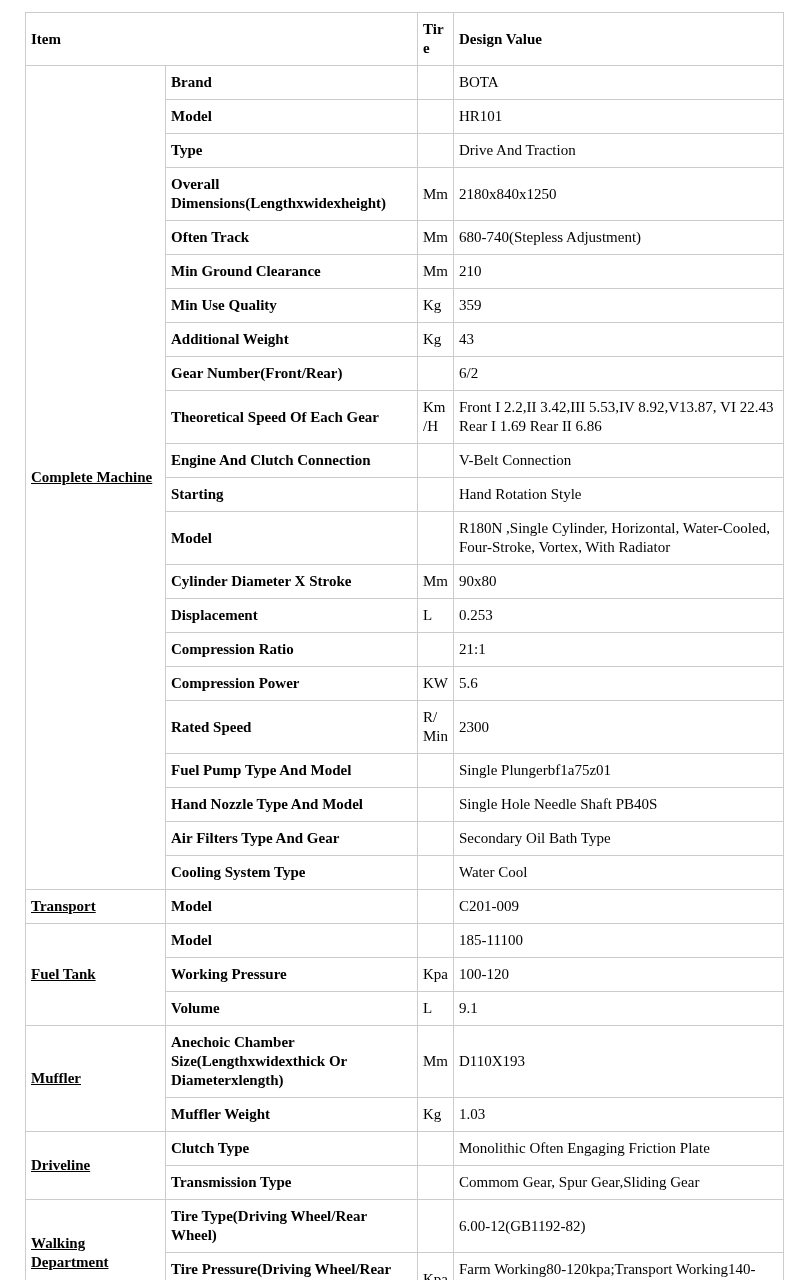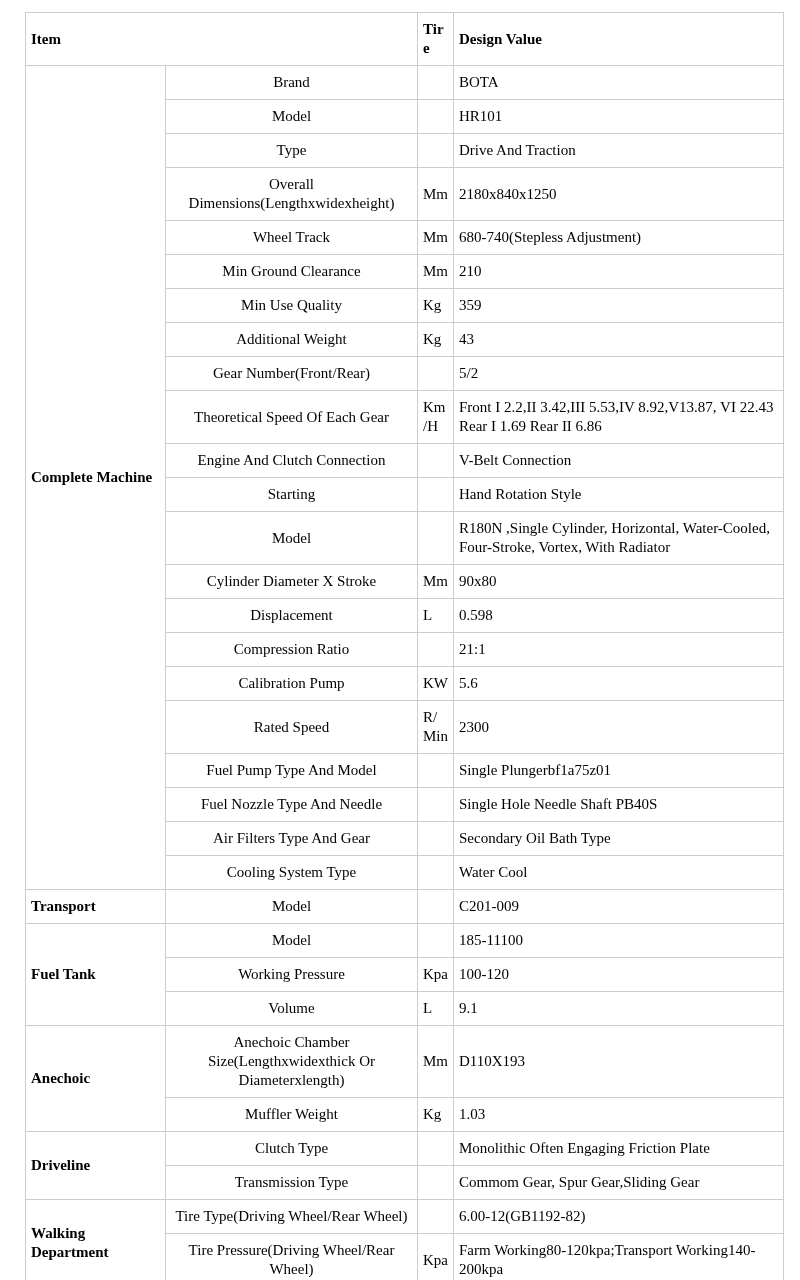--- a/index.html
+++ b/index.html
@@ -27,25 +27,25 @@
     vertical-align: middle;
     word-wrap: break-word;
   }
   table.spec th {
     text-align: left;
     font-weight: bold;
     font-size: 15px;
   }
   .item-cell {
     font-weight: bold;
+    text-decoration: underline;
   }
   .label-cell {
-    font-weight: normal;
+    font-weight: bold;
     white-space: pre-line;
-    text-align: center;
   }
   .unit-cell {
     padding-left: 4px;
     padding-right: 2px;
     margin-left: 48px;
   }
   .value-cell {
     white-space: pre-line;
     padding-left: 6px;
   }
@@ -84,21 +84,21 @@
           <td class="label-cell">Type</td>
           <td class="unit-cell"></td>
           <td class="value-cell">Drive And Traction</td>
         </tr>
         <tr>
           <td class="label-cell">Overall Dimensions(Lengthxwidexheight)</td>
           <td class="unit-cell">Mm</td>
           <td class="value-cell">2180x840x1250</td>
         </tr>
         <tr>
-          <td class="label-cell">Wheel Track</td>
+          <td class="label-cell">Often Track</td>
           <td class="unit-cell">Mm</td>
           <td class="value-cell">680-740(Stepless Adjustment)</td>
         </tr>
         <tr>
           <td class="label-cell">Min Ground Clearance</td>
           <td class="unit-cell">Mm</td>
           <td class="value-cell">210</td>
         </tr>
         <tr>
           <td class="label-cell">Min Use Quality</td>
@@ -106,21 +106,21 @@
           <td class="value-cell">359</td>
         </tr>
         <tr>
           <td class="label-cell">Additional Weight</td>
           <td class="unit-cell">Kg</td>
           <td class="value-cell">43</td>
         </tr>
         <tr>
           <td class="label-cell">Gear Number(Front/Rear)</td>
           <td class="unit-cell"></td>
-          <td class="value-cell">5/2</td>
+          <td class="value-cell">6/2</td>
         </tr>
         <tr>
           <td class="label-cell">Theoretical Speed Of Each Gear</td>
           <td class="unit-cell">Km/H</td>
           <td class="value-cell">Front I 2.2,II 3.42,III 5.53,IV 8.92,V13.87, VI 22.43
 Rear I  1.69 Rear II 6.86</td>
         </tr>
         <tr>
           <td class="label-cell">Engine And Clutch Connection</td>
           <td class="unit-cell"></td>
@@ -138,44 +138,44 @@
 Four-Stroke, Vortex, With Radiator</td>
         </tr>
         <tr>
           <td class="label-cell">Cylinder Diameter X Stroke</td>
           <td class="unit-cell">Mm</td>
           <td class="value-cell">90x80</td>
         </tr>
         <tr>
           <td class="label-cell">Displacement</td>
           <td class="unit-cell">L</td>
-          <td class="value-cell">0.598</td>
+          <td class="value-cell">0.253</td>
         </tr>
         <tr>
           <td class="label-cell">Compression Ratio</td>
           <td class="unit-cell"></td>
           <td class="value-cell">21:1</td>
         </tr>
         <tr>
-          <td class="label-cell">Calibration Pump</td>
+          <td class="label-cell">Compression Power</td>
           <td class="unit-cell">KW</td>
           <td class="value-cell">5.6</td>
         </tr>
         <tr>
           <td class="label-cell">Rated Speed</td>
           <td class="unit-cell">R/Min</td>
           <td class="value-cell">2300</td>
         </tr>
         <tr>
           <td class="label-cell">Fuel Pump Type And Model</td>
           <td class="unit-cell"></td>
           <td class="value-cell">Single Plungerbf1a75z01</td>
         </tr>
         <tr>
-          <td class="label-cell">Fuel Nozzle Type And Needle</td>
+          <td class="label-cell">Hand Nozzle Type And Model</td>
           <td class="unit-cell"></td>
           <td class="value-cell">Single Hole Needle Shaft PB40S</td>
         </tr>
         <tr>
           <td class="label-cell">Air Filters Type And Gear</td>
           <td class="unit-cell"></td>
           <td class="value-cell">Secondary Oil Bath Type</td>
         </tr>
         <tr>
           <td class="label-cell">Cooling System Type</td>
@@ -198,21 +198,21 @@
           <td class="label-cell">Working Pressure</td>
           <td class="unit-cell">Kpa</td>
           <td class="value-cell">100-120</td>
         </tr>
         <tr>
           <td class="label-cell">Volume</td>
           <td class="unit-cell">L</td>
           <td class="value-cell">9.1</td>
         </tr>
         <tr>
-          <td class="item-cell" rowspan="2">Anechoic</td>
+          <td class="item-cell" rowspan="2">Muffler</td>
           <td class="label-cell">Anechoic Chamber
 Size(Lengthxwidexthick Or
 Diameterxlength)</td>
           <td class="unit-cell">Mm</td>
           <td class="value-cell">D110X193</td>
         </tr>
         <tr>
           <td class="label-cell">Muffler Weight</td>
           <td class="unit-cell">Kg</td>
           <td class="value-cell">1.03</td>

